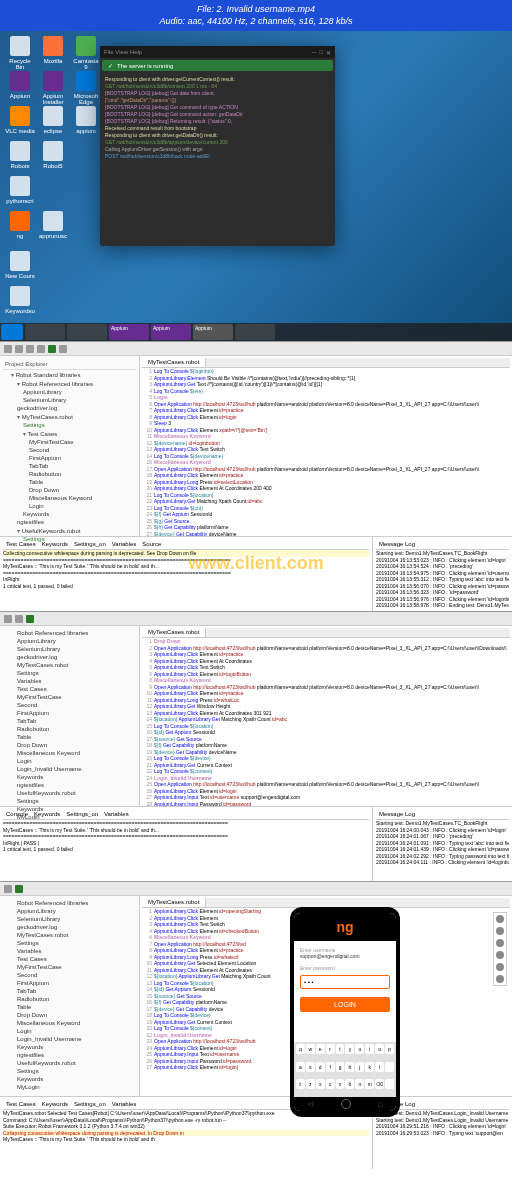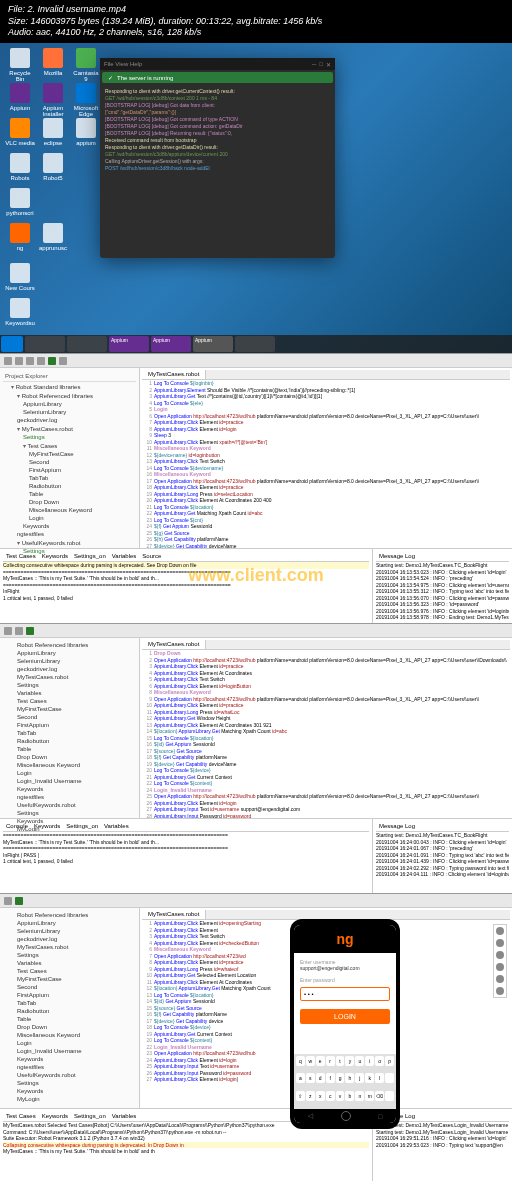--- a/index.html
+++ b/index.html
@@ -1,18 +1,18 @@
 <!DOCTYPE html>
 <html><head>
 <meta charset="utf-8">
 <style>
 * { margin: 0; padding: 0; box-sizing: border-box; font-family: Arial, sans-serif; }
 body { width: 512px; background: #fff; font-size: 7px; }
 
-.ffprobe { background: #000000; color: #fff; padding: 4px 8px; font-size: 9px; font-style: italic; line-height: 1.3; }
+.ffprobe { background: #1d4ed8; color: #fff; padding: 4px 2px; font-size: 9px; font-style: italic; line-height: 1.3; text-align: center; }
 .ffprobe .line { white-space: nowrap; }
 
 .desktop { height: 310px; background: linear-gradient(135deg, #1e5a8e 0%, #2a7ab8 50%, #0f4c75 100%); position: relative; }
 .desktop-icon { position: absolute; width: 30px; text-align: center; color: #fff; font-size: 6px; }
 .desktop-icon .box { width: 20px; height: 20px; margin: 0 auto 2px; background: rgba(255,255,255,0.8); border-radius: 2px; }
 
 .terminal { position: absolute; left: 100px; top: 15px; width: 235px; height: 200px; background: #2d2d2d; border-radius: 3px; box-shadow: 0 4px 20px rgba(0,0,0,0.5); }
 .terminal-header { height: 12px; background: #1a1a1a; display: flex; align-items: center; padding: 0 4px; font-size: 6px; color: #888; }
 .terminal-success { background: #2a7a3a; color: #fff; padding: 2px 6px; font-size: 6px; margin: 2px; border-radius: 2px; display: flex; align-items: center; }
 .terminal-body { padding: 3px 5px; font-size: 5px; font-family: monospace; line-height: 1.4; color: #aaa; overflow: hidden; }
@@ -69,21 +69,20 @@
 .phone-nav-btn { width: 10px; height: 10px; border: 1px solid #666; border-radius: 50%; }
 
 .device-toolbar { position: absolute; right: 5px; top: 30px; width: 14px; background: #fff; border: 1px solid #ccc; padding: 2px; display: flex; flex-direction: column; gap: 4px; }
 .device-toolbar .dt-icon { width: 8px; height: 8px; background: #888; border-radius: 50%; margin: 0 auto; }
 </style>
 </head>
 <body>
 
 <div class="ffprobe">
   <div class="line">File: 2. Invalid username.mp4</div>
-  <div class="line">Size: 146003975 bytes (139.24 MiB), duration: 00:13:22, avg.bitrate: 1456 kb/s</div>
   <div class="line">Audio: aac, 44100 Hz, 2 channels, s16, 128 kb/s</div>
 </div>
 
 <div class="desktop">
   <div class="desktop-icon" style="left:5px;top:5px"><div class="box"></div><span>Recycle Bin</span></div>
   <div class="desktop-icon" style="left:38px;top:5px"><div class="box" style="background:#ff7139"></div><span>Mozilla</span></div>
   <div class="desktop-icon" style="left:71px;top:5px"><div class="box" style="background:#4caf50"></div><span>Camtasia 9</span></div>
   <div class="desktop-icon" style="left:5px;top:40px"><div class="box" style="background:#662d91"></div><span>Appium</span></div>
   <div class="desktop-icon" style="left:38px;top:40px"><div class="box" style="background:#662d91"></div><span>Appium Installer</span></div>
   <div class="desktop-icon" style="left:71px;top:40px"><div class="box" style="background:#0078d7"></div><span>Microsoft Edge</span></div>

